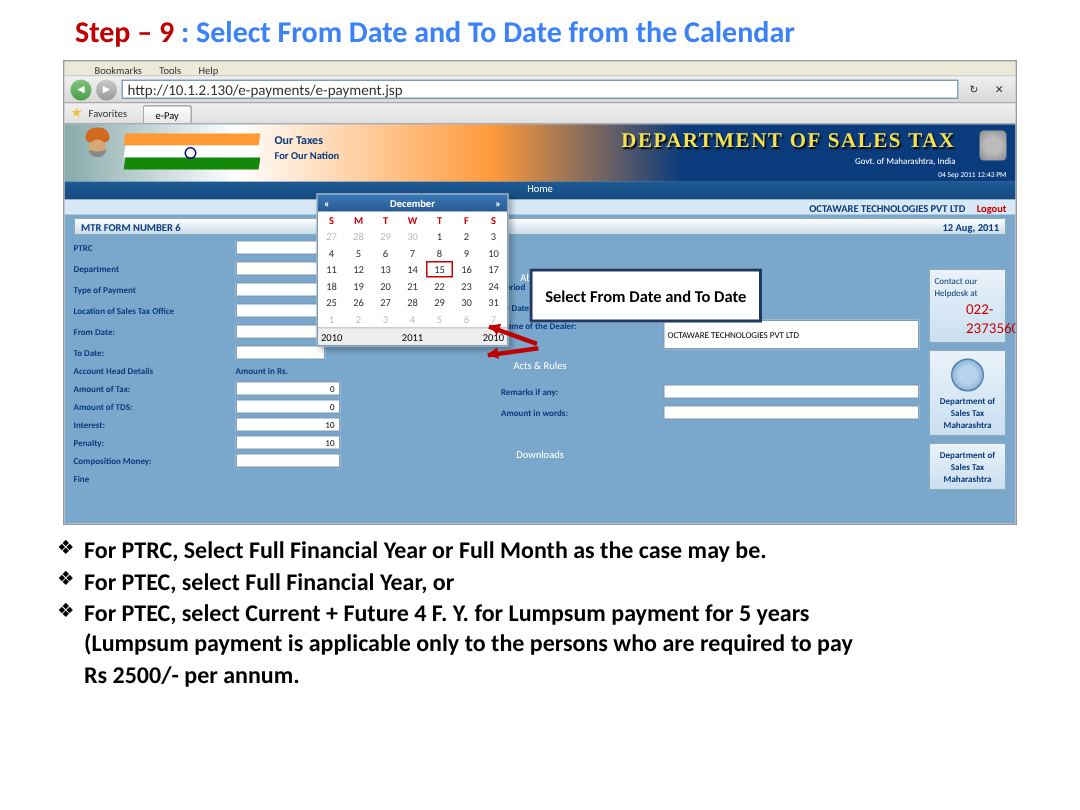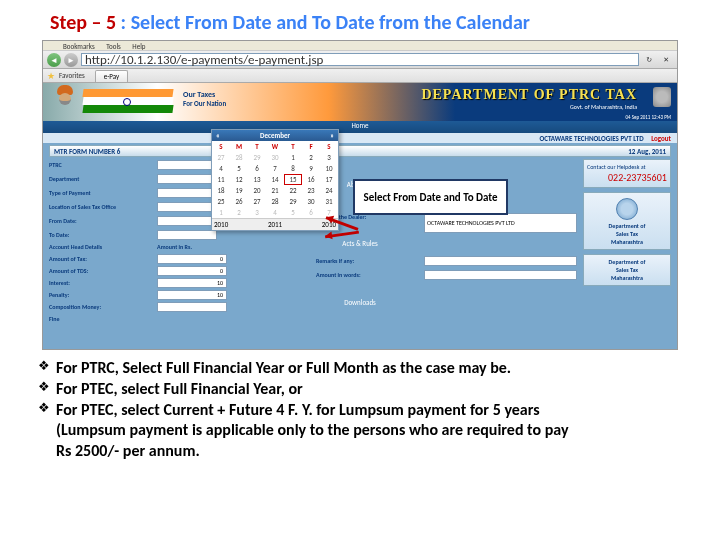--- a/index.html
+++ b/index.html
@@ -10,21 +10,21 @@
   .slide-title .rest { color: #3b82f6; font-weight: bold; }
   
   .browser-box { margin: 0 42px; border: 1px solid #999; height: 310px; position: relative; overflow: hidden; background: #f5f5f5; }
   
   .menubar { font-size: 7px; color: #333; padding: 1px 20px; background: #ece9d8; border-bottom: 1px solid #ccc; height: 10px; }
   .menubar span { margin-right: 10px; }
   
   .toolbar { height: 18px; background: linear-gradient(#f0f0f0,#d8d8d8); border-bottom: 1px solid #aaa; display: flex; align-items: center; padding: 0 4px; gap: 3px; }
   .nav-arrow { width: 14px; height: 14px; border-radius: 50%; background: linear-gradient(#7fc47f,#4a9e4a); display: inline-flex; align-items: center; justify-content: center; color: #fff; font-size: 8px; }
   .nav-arrow.disabled { background: linear-gradient(#ccc,#999); }
-  .addr { flex: 1; height: 13px; background: #fff; border: 1px solid #7f9db9; font-size: 13px; padding: 0 3px; display: flex; align-items: center; color: #333; }
+  .addr { flex: 1; height: 13px; background: #fff; border: 1px solid #7f9db9; font-size: 10px; padding: 0 3px; display: flex; align-items: center; color: #333; }
   .search-btn { font-size: 7px; color: #333; padding: 0 4px; }
   
   .fav-bar { height: 14px; background: linear-gradient(#f0f0f0,#e0e0e0); border-bottom: 1px solid #aaa; display: flex; align-items: center; padding: 0 4px; gap: 4px; }
   .star { color: #f0c040; font-size: 9px; }
   .fav-txt { font-size: 7px; color: #333; }
   .tab { height: 12px; background: linear-gradient(#fff,#e8e8e8); border: 1px solid #aaa; border-bottom: none; border-radius: 2px 2px 0 0; font-size: 7px; padding: 0 8px; display: flex; align-items: center; margin-left: 6px; }
   
   .page-area { position: relative; background: #7aa8cc; height: calc(100% - 42px); }
   
   .banner { height: 38px; background: linear-gradient(90deg,#8aa 0%,#fff 18%,#ff9a3c 45%,#0a3b7d 65%,#0a3b7d 100%); position: relative; display: flex; align-items: center; }
@@ -49,21 +49,21 @@
   
   .company-bar { height: 10px; background: #d9e8f5; text-align: right; padding: 1px 6px; font-size: 7px; color: #0a3b7d; font-weight: bold; }
   .logout { color: #c00; margin-left: 6px; }
   
   .content-wrap { position: relative; padding: 2px 6px; }
   
   .form-title-bar { height: 12px; background: linear-gradient(#fff,#c8dceb); border: 1px solid #8ab; font-size: 7px; font-weight: bold; color: #0a3b7d; padding: 1px 4px; display: flex; justify-content: space-between; }
   
   .form-grid { display: flex; gap: 6px; margin-top: 2px; }
   .form-left, .form-right { flex: 1; }
-  .form-sidebar { width: 88px; }
+  .form-sidebar { width: 52px; margin-top: 20px; }
   
   .frow { display: flex; align-items: center; margin-bottom: 2px; height: 12px; }
   .flabel { width: 108px; font-size: 6px; font-weight: bold; color: #0a3b7d; }
   .finput { flex: 1; height: 10px; background: #fff; border: 1px solid #7f9db9; font-size: 6px; padding: 0 2px; display: flex; align-items: center; }
   .finput.short { flex: 0 0 60px; }
   
   .amt-hdr { font-size: 6px; font-weight: bold; color: #0a3b7d; margin: 2px 0; display: flex; }
   .amt-hdr .hl { width: 108px; }
   .amt-row { display: flex; align-items: center; height: 11px; margin-bottom: 1px; }
   .amt-row .flabel { width: 108px; }
@@ -95,21 +95,21 @@
   
   .bullets { padding: 8px 30px 0 38px; font-size: 16px; line-height: 1.3; color: #000; }
   .bullets .b { display: flex; margin-bottom: 0; }
   .bullets .dia { flex: 0 0 18px; font-size: 13px; }
   .bullets .bold { font-weight: bold; }
 </style>
 </head>
 <body>
 
 <div class="slide-title">
-  <span class="step">Step – 5</span><span class="rest"> : Select From Date and To Date from the Calendar</span>
+  <span class="step">Step – 9</span><span class="rest"> : Select From Date and To Date from the Calendar</span>
 </div>
 
 <div class="browser-box">
 
   <div class="menubar">
     <span>Bookmarks</span>
     <span>Tools</span>
     <span>Help</span>
   </div>
 
@@ -136,21 +136,21 @@
       <div class="banner-flag">
         <div class="stripe s-saffron"></div>
           <div class="stripe s-white"></div>
           <div class="stripe s-green"></div>
           <div class="chakra"></div>
       </div>
       <div class="banner-text-left">
         <div>Our Taxes</div>
           <div class="line2">For Our Nation</div>
       </div>
-      <div class="banner-dept">DEPARTMENT OF PTRC TAX</div>
+      <div class="banner-dept">DEPARTMENT OF SALES TAX</div>
       <div class="banner-sub">Govt. of Maharashtra, India</div>
       <div class="banner-date">04 Sep 2011   12:43 PM</div>
       <div class="banner-emblem"></div>
     </div>
 
     <div class="nav">
       <span class="nav-link">Home</span>
       <span class="nav-link">About Us</span>
       <span class="nav-link">Acts &amp; Rules</span>
       <span class="nav-link">Downloads</span>

